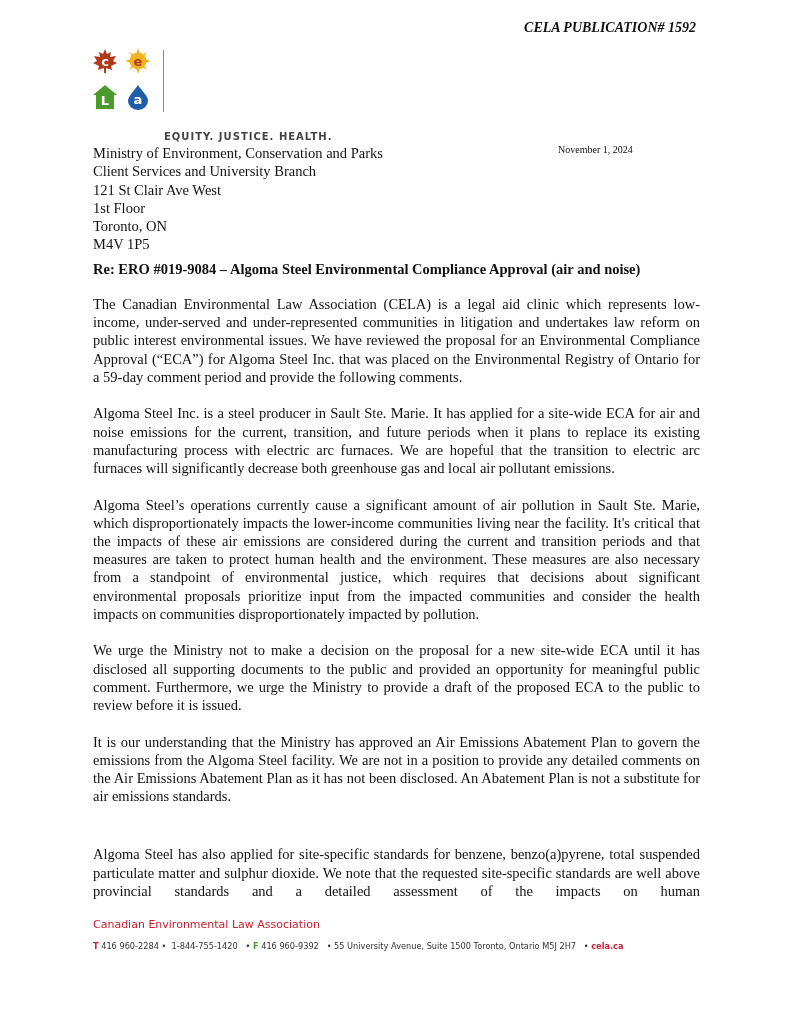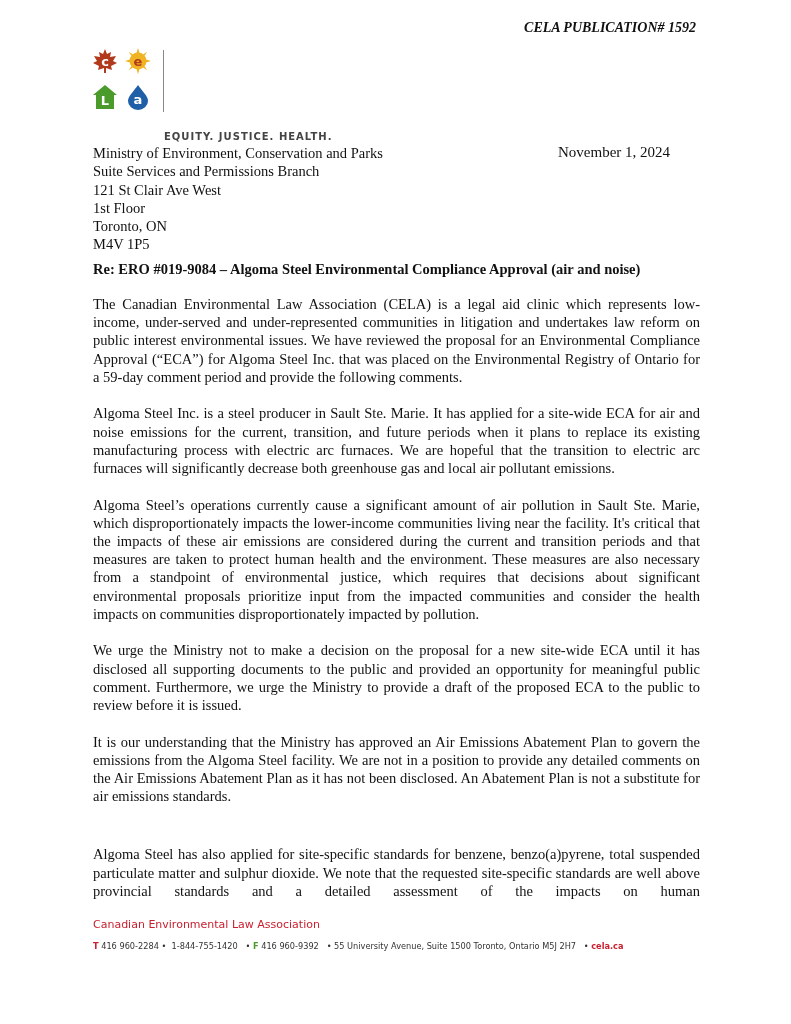--- a/index.html
+++ b/index.html
@@ -10,21 +10,21 @@
     .lic { position: absolute; width: 26px; height: 26px; display: flex; align-items: center; justify-content: center; font-family: "DejaVu Sans", sans-serif; font-weight: bold; font-size: 13px; color: #fff; }
     .lic.c { left: 0; top: 4px; }
     .lic.e { left: 33px; top: 4px; }
     .lic.l { left: 0; top: 40px; }
     .lic.a { left: 33px; top: 40px; }
     .lic svg { position: absolute; left: 0; top: 0; width: 26px; height: 26px; }
     .lic span { position: relative; z-index: 1; }
     .logo-div { position: absolute; left: 71px; top: 6px; width: 1px; height: 62px; background: #888; }
     .logo-name { position: absolute; left: 80px; top: 0; font-family: "DejaVu Sans", sans-serif; color: #b13a1c; font-size: 16.5px; line-height: 17px; letter-spacing: -0.2px; }
     .logo-tag { position: absolute; left: 72px; top: 59px; font-family: "DejaVu Sans", sans-serif; font-size: 10px; letter-spacing: 1px; color: #444; font-weight: bold; margin-top: 28px; }
-    .date { position: absolute; top: 144px; left: 558px; font-size: 15px; }
+    .date { position: absolute; top: 144px; left: 558px; font-size: 10px; }
     .addr { position: absolute; top: 144px; left: 93px; font-size: 14.5px; line-height: 18.3px; }
     .re { position: absolute; top: 261px; left: 93px; font-size: 14.5px; font-weight: bold; }
     .body { position: absolute; left: 93px; width: 607px; top: 295px; font-size: 14.5px; line-height: 18.2px; text-align: justify; }
     .body p { margin: 0 0 18.4px 0; }
     .footer-org { position: absolute; left: 93px; top: 918px; font-family: "DejaVu Sans", sans-serif; font-size: 11px; color: #c8202f; }
     .footer-line { position: absolute; left: 93px; top: 941px; font-family: "DejaVu Sans", sans-serif; font-size: 8.2px; color: #333; white-space: nowrap; }
     .footer-line .t { color: #c8202f; font-weight: bold; }
     .footer-line .f { color: #4a9a2c; font-weight: bold; }
     .footer-line .web { color: #c8202f; font-weight: bold; }
   </style>
@@ -69,21 +69,21 @@
         </svg>
       <span style="margin-top:5px">a</span>
     </div>
   </div>
   <div class="logo-div"></div>
   <div class="logo-tag">EQUITY. JUSTICE. HEALTH.</div>
 </div>
 
 <div class="addr">
   <div>Ministry of Environment, Conservation and Parks</div>
-  <div>Suite Services and Permissions Branch</div>
+  <div>Client Services and University Branch</div>
   <div>121 St Clair Ave West</div>
   <div>1st Floor</div>
   <div>Toronto, ON</div>
   <div>M4V 1P5</div>
 </div>
 
 <div class="date">November 1, 2024</div>
 
 <div class="re">Re: ERO #019-9084 – Algoma Steel Environmental Compliance Approval (air and noise)</div>
 

